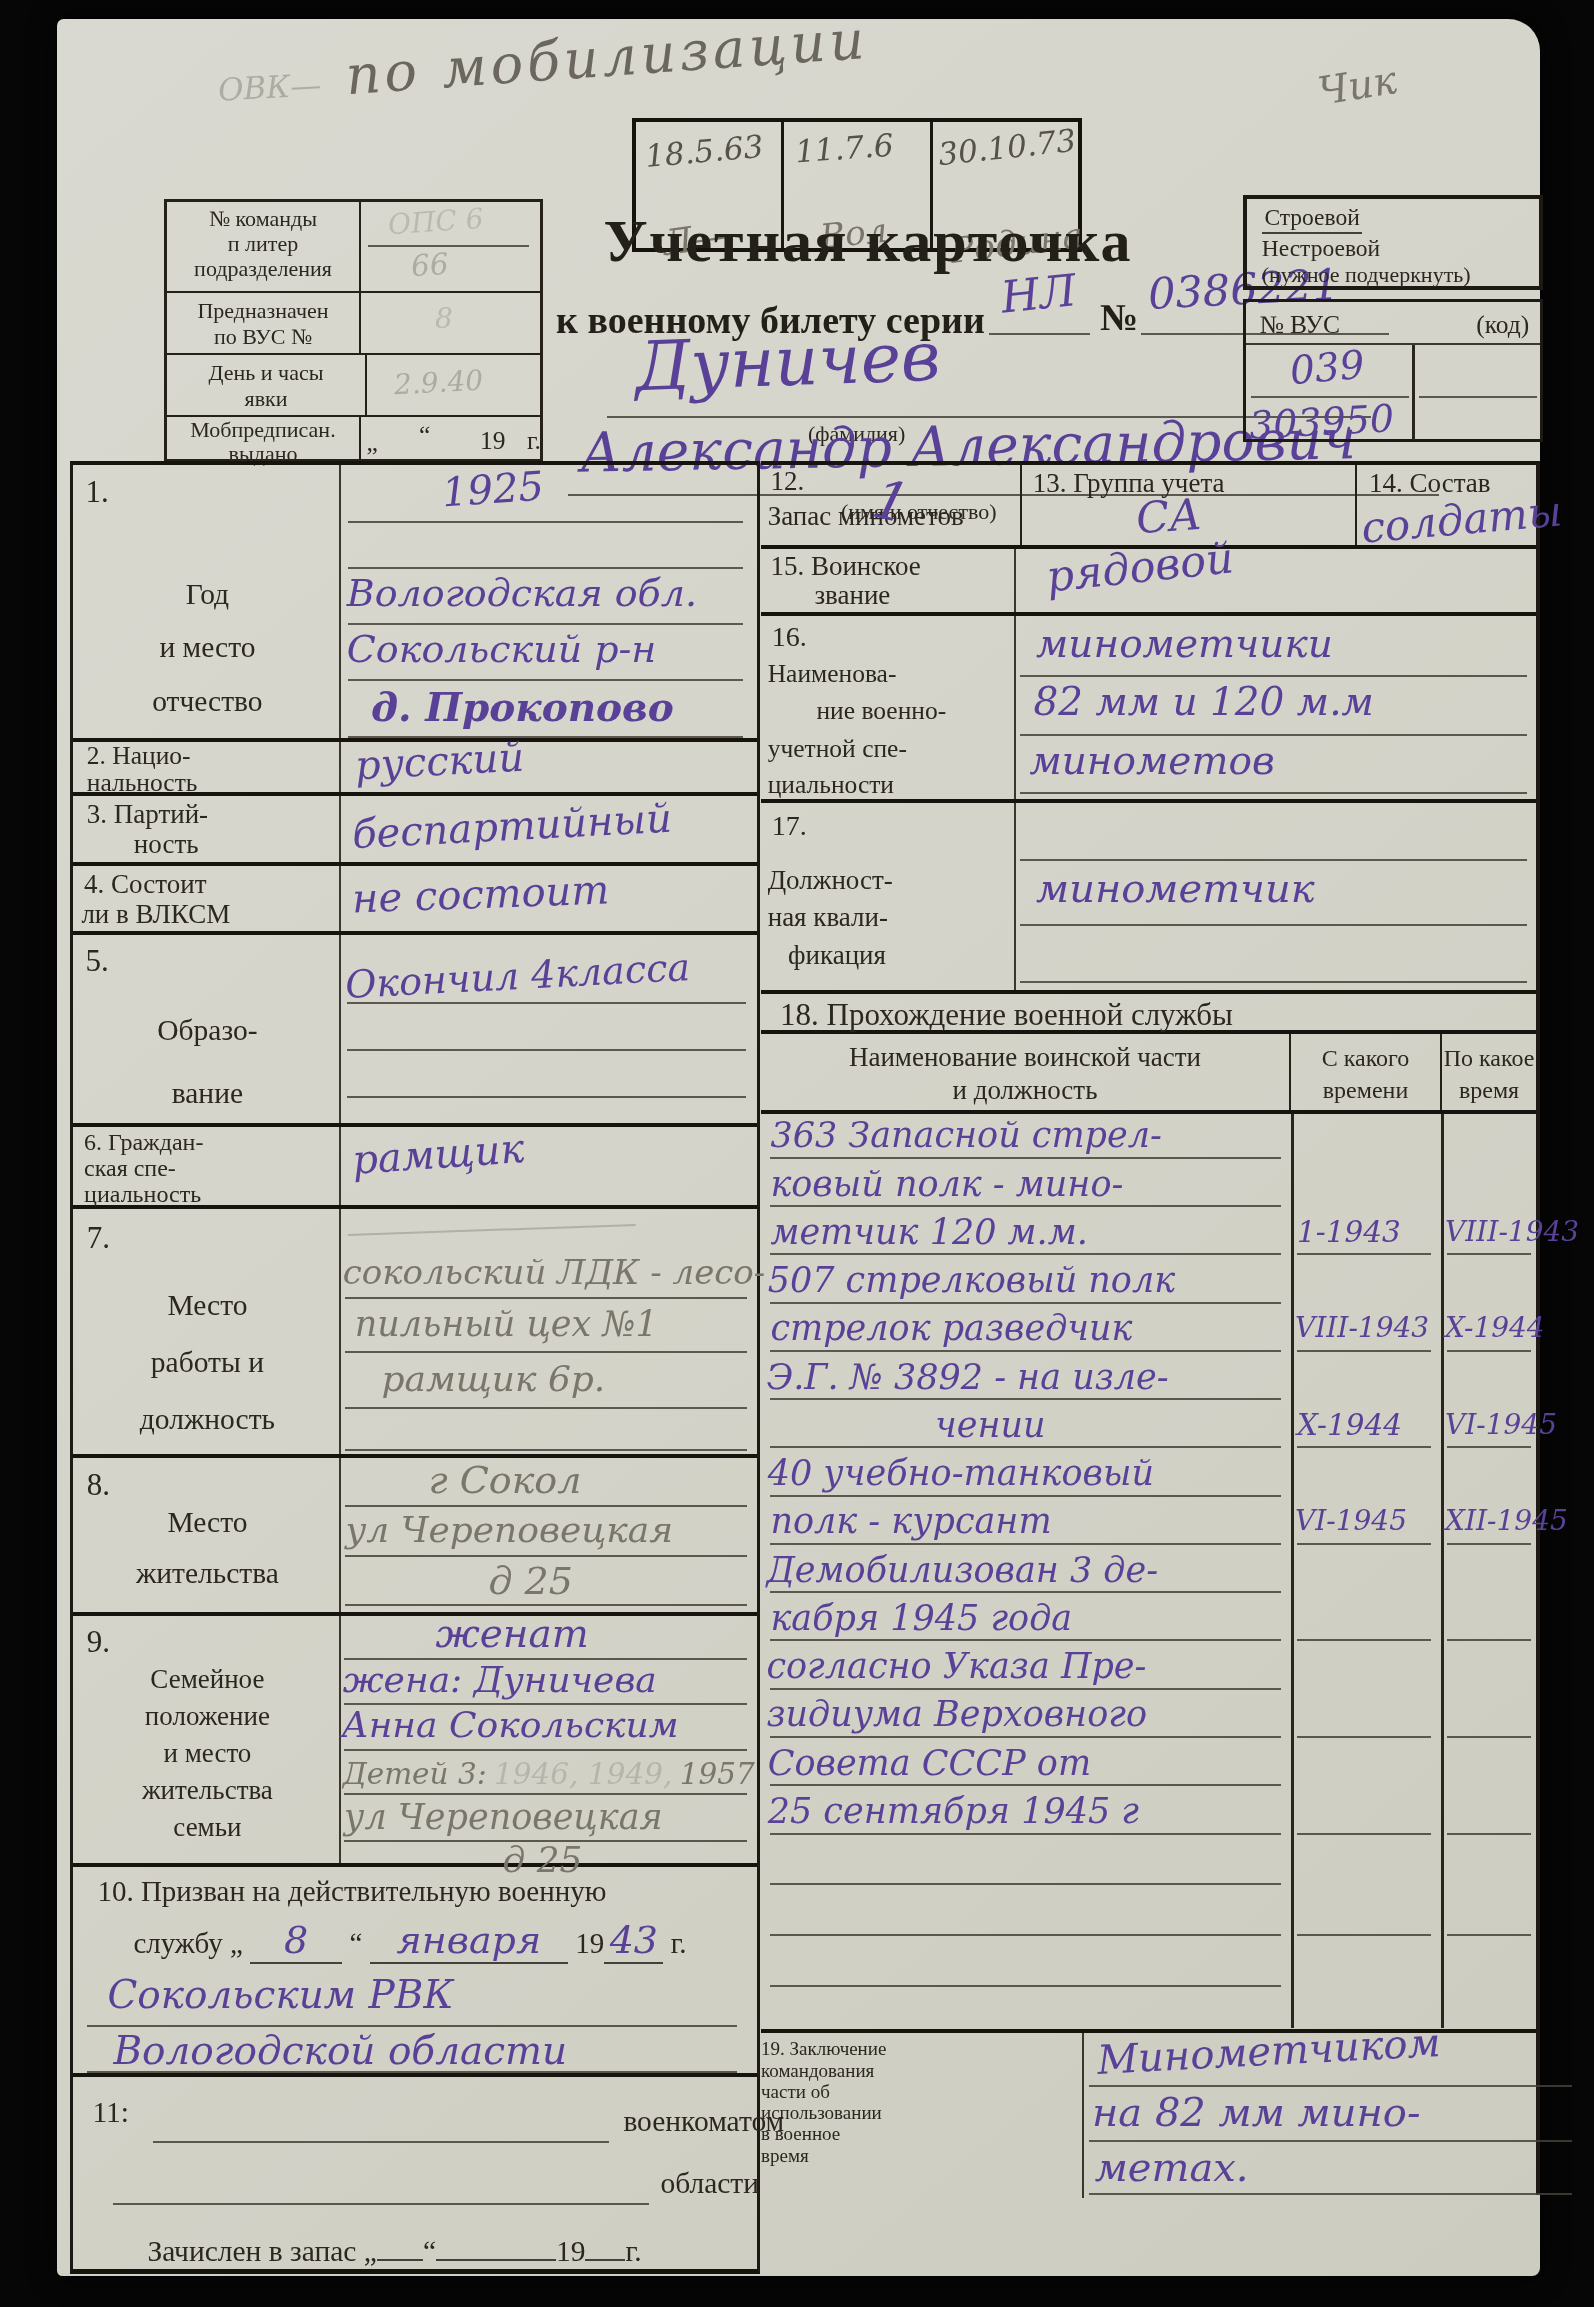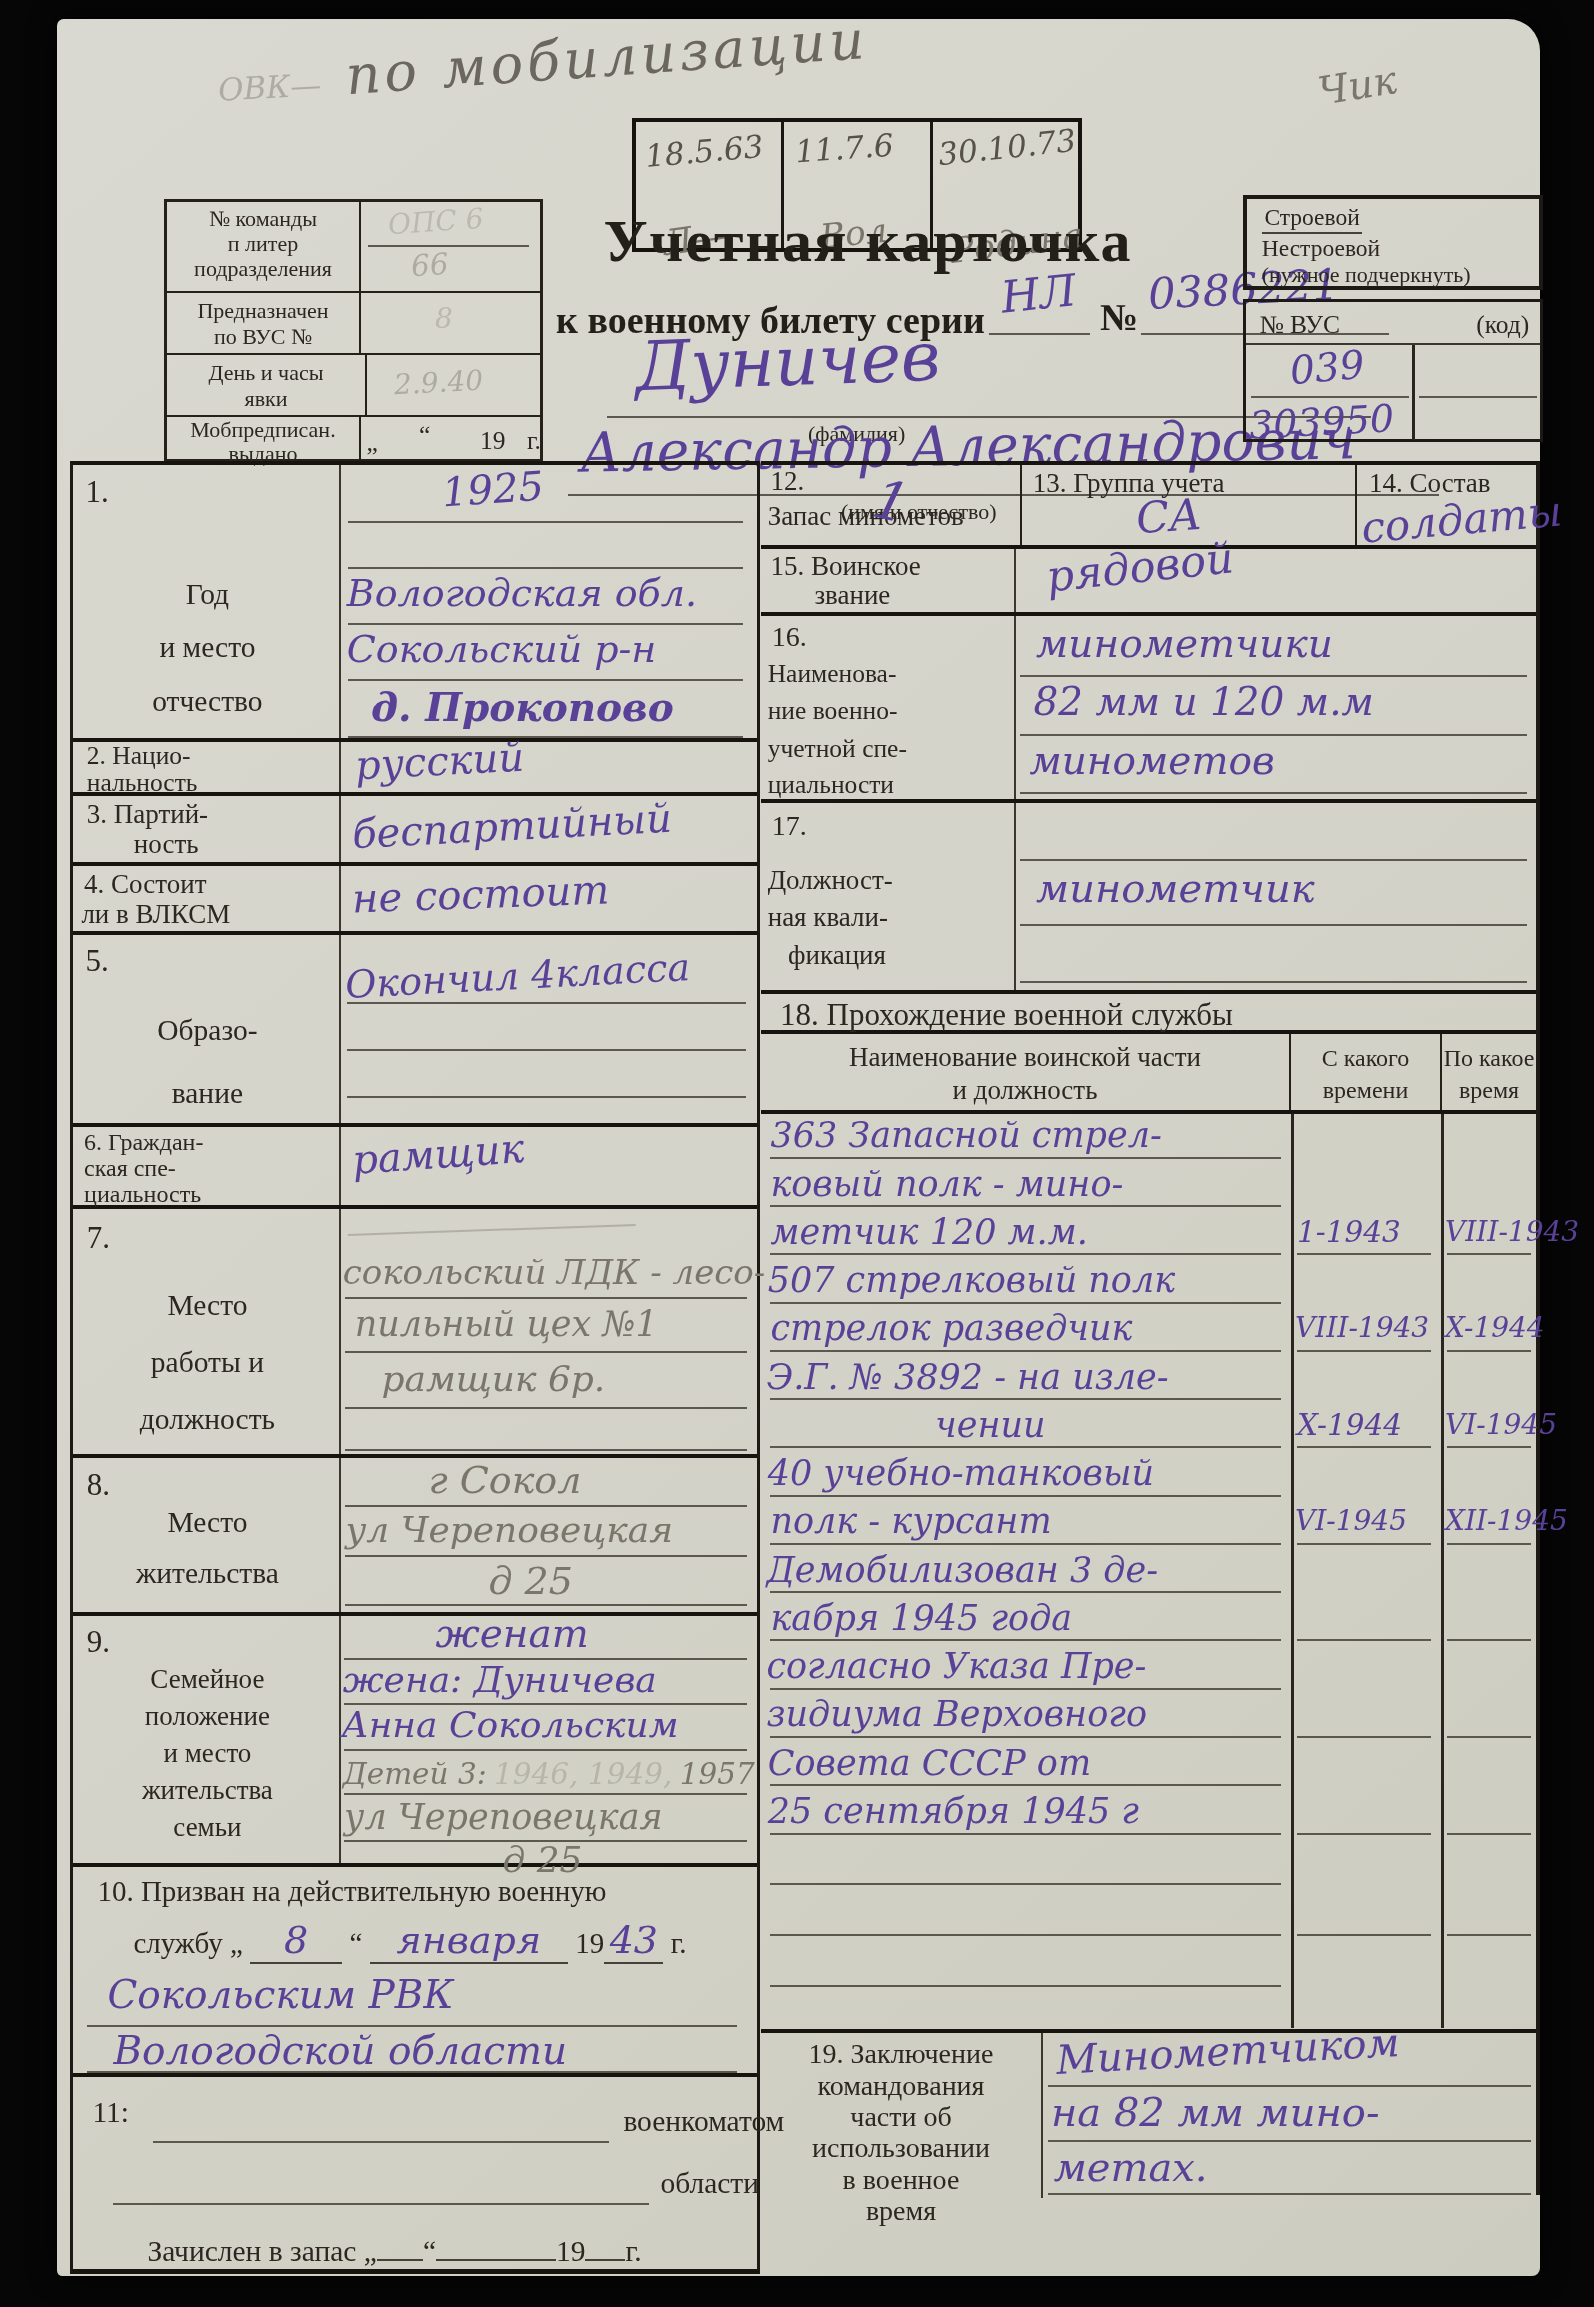--- a/index.html
+++ b/index.html
@@ -322,21 +322,21 @@
       </div>
       <div class="vcell">
             <span class="a hw" style="left:29.5px;top:-6.7px;font-size:43px;transform:rotate(-6deg)">рядовой</span>
           </div>
     </div>
 
     <div class="row" style="height:187px">
       <div class="lcell p" style="width:255px;font-size:25.5px">
         <span class="a" style="left:10.7px;top:5.4px;font-size:28px">16.</span>
         <div class="lline" style="width:222px;text-align:left;padding-left:6.7px;top:43px">Наименова-</div>
-        <div class="lline" style="width:234px;text-align:left;padding-left:6.7px;top:80px">ние военно-</div>
+        <div class="lline" style="width:234px;text-align:center;padding-left:6.7px;top:80px">ние военно-</div>
         <div class="lline" style="width:255px;text-align:left;padding-left:6.7px;top:118px">учетной спе-</div>
         <div class="lline" style="width:255px;text-align:left;padding-left:6.7px;top:154px">циальности</div>
       </div>
       <div class="vcell">
         <span class="a hw" style="left:20px;top:5.4px;font-size:39px">минометчики</span>
         <div class="rl" style="left:4px;top:59px;width:507px"></div>
         <span class="a hw" style="left:17.4px;top:63px;font-size:39px">82 мм и 120 м.м</span>
         <div class="rl" style="left:4px;top:118px;width:507px"></div>
         <span class="a hw" style="left:13.4px;top:122px;font-size:39px">минометов</span>
         <div class="rl" style="left:4px;top:176px;width:507px"></div>
@@ -435,21 +435,21 @@
       <span class="a hw" style="left:684px;top:101px;font-size:28px">VIII-1943</span>
       <span class="a hw" style="left:534px;top:197px;font-size:28px">VIII-1943</span>
       <span class="a hw" style="left:684px;top:197px;font-size:28px">X-1944</span>
       <span class="a hw" style="left:536px;top:294px;font-size:29.5px">X-1944</span>
       <span class="a hw" style="left:684px;top:294px;font-size:28px">VI-1945</span>
       <span class="a hw" style="left:534px;top:390px;font-size:28px">VI-1945</span>
       <span class="a hw" style="left:684px;top:390px;font-size:28px">XII-1945</span>
     </div>
 
     <div style="position:relative;height:165px;display:flex">
-      <div class="p" style="width:282px;border-right:2px solid #3c372e;font-size:28px;line-height:1.12;text-align:center;padding-top:5.4px">
+      <div class="p" style="width:323px;border-right:2px solid #3c372e;font-size:19px;line-height:1.12;text-align:left;padding-top:5.4px">
         <div>19. Заключение</div>
         <div>командования</div>
         <div>части об</div>
         <div>использовании</div>
         <div>в военное</div>
         <div>время</div>
       </div>
       <div style="flex:1;position:relative">
         <span class="a hw" style="left:13.4px;top:-5.4px;font-size:40px;transform:rotate(-3deg)">Минометчиком</span>
         <div class="rl" style="left:5.4px;top:52px;width:483px"></div>

